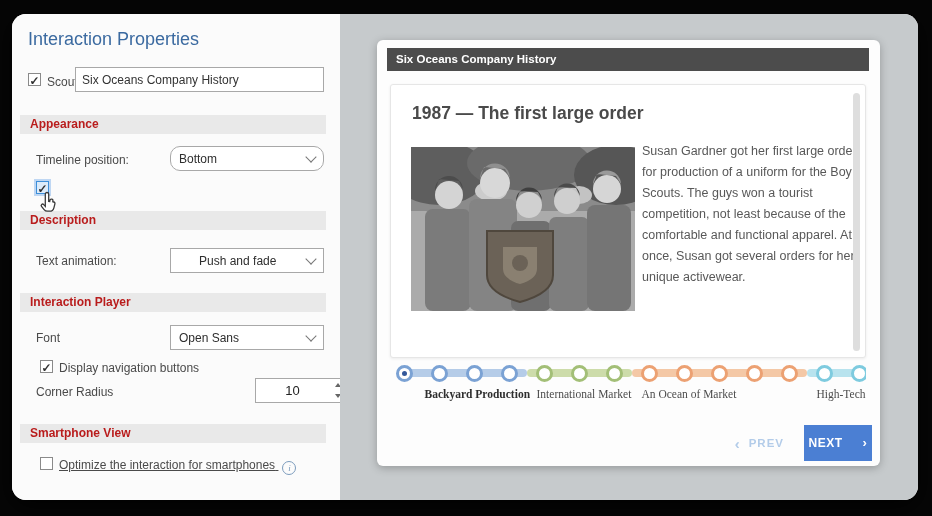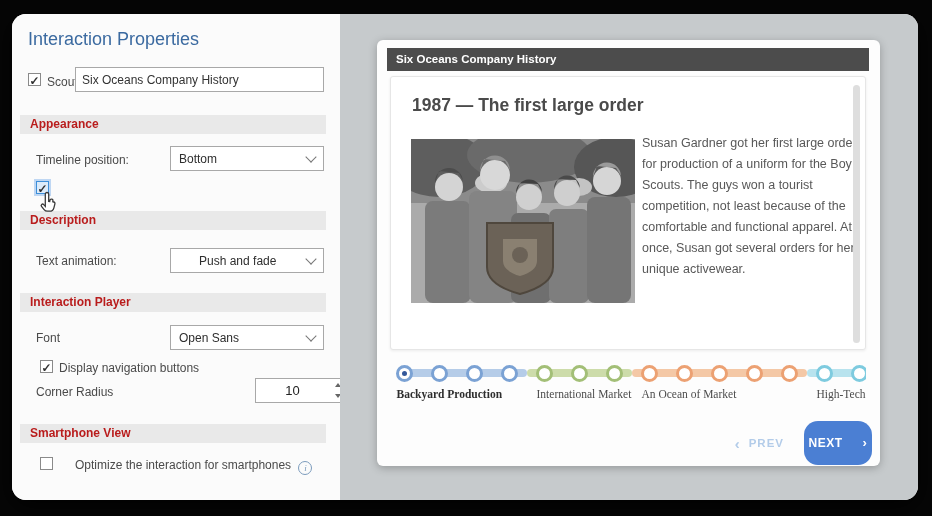--- a/index.html
+++ b/index.html
@@ -61,49 +61,49 @@
   .preview{
     position:absolute;left:37px;top:26px;width:503px;height:426px;background:#fdfdfd;
     border-radius:6px;box-shadow:0 2px 8px rgba(0,0,0,.25);
   }
   .pv-header{
     position:absolute;left:10px;top:8px;width:482px;height:23px;background:#4c4c4c;
     color:#fff;font-size:11.5px;font-weight:bold;line-height:23px;padding-left:9px;
     box-sizing:border-box;white-space:nowrap;overflow:hidden;
   }
   .pv-card{
-    position:absolute;left:13px;top:36px;width:476px;height:274px;background:#fff;
+    position:absolute;left:13px;top:44px;width:476px;height:274px;background:#fff;
     border:1px solid #e6e6e6;border-radius:3px;box-shadow:0 1px 3px rgba(0,0,0,.07);
     box-sizing:border-box;overflow:hidden;
   }
   .slide-heading{position:absolute;left:21px;top:18px;font-size:17.5px;font-weight:bold;color:#4a4a4a;}
   .slide-photo{position:absolute;left:20px;top:62px;width:224px;height:164px;}
   .slide-text{
     position:absolute;left:251px;top:56px;width:216px;font-size:12.5px;line-height:21px;color:#585858;
   }
   .pv-scrollbar{position:absolute;right:5px;top:8px;width:7px;height:258px;border-radius:4px;background:#dedede;}
   
   .tl{position:absolute;left:15px;top:315px;width:474px;height:60px;overflow:hidden;}
   .tl-line{position:absolute;top:14px;height:8px;border-radius:4px;}
   .tl-dot{
     position:absolute;width:17px;height:17px;border-radius:50%;background:#fff;
     box-sizing:border-box;border:3px solid #999;top:9.5px;
   }
   .tl-dot-inner{position:absolute;left:3px;top:3px;width:5px;height:5px;border-radius:50%;background:#33589b;}
   .tl-label{position:absolute;top:33px;font-family:"Liberation Serif",serif;font-size:11.5px;color:#4b4b4b;white-space:nowrap;}
-  .tl-label.bold{font-weight:bold;color:#2e2e2e;}
+  .tl-label.bold{font-weight:bold;color:#2e2e2e;margin-left:28px;}
   
   .pv-nav{position:absolute;right:8px;top:389px;height:28px;display:flex;align-items:center;gap:20px;}
   .prev-btn{
     display:flex;align-items:center;gap:8px;color:#b3cce9;font-size:11.5px;font-weight:bold;
     letter-spacing:1px;cursor:default;
   }
   .prev-btn .nav-chev{font-size:15px;font-weight:bold;}
   .next-btn{
-    width:68px;height:44px;background:#4b7fd3;border-radius:14px;color:#fff;
+    width:68px;height:36px;background:#4b7fd3;border-radius:0;color:#fff;
     display:flex;align-items:center;justify-content:center;gap:20px;
     font-size:12px;font-weight:bold;letter-spacing:.5px;cursor:pointer;border:none;
   }
   .next-btn .nav-chev{font-size:13px;font-weight:bold;margin-top:-1px;}
 </style>
 </head>
 <body>
 
 <div class="window">
 
@@ -112,21 +112,21 @@
 
     <div class="cb" style="left:16px;top:59px;">
       <span class="check">✓</span>
     </div>
     <div class="lbl" style="left:35px;top:61px;">Scouts:</div>
     <input class="text-input" style="left: 63px; top: 53px; width: 249px; height: 25px;" value="Six Oceans Company History">
 
     <div class="section-bar" style="top:101px;">Appearance</div>
 
     <div class="lbl" style="left:24px;top:139px;">Timeline position:</div>
-    <div class="dropdown" style="left:158px;top:132px;width:154px;">
+    <div class="dropdown" style="left:158px;top:132px;width:154px;border-radius:10px;">
       <span class="dd-text">Bottom</span>
       <span class="chev"></span>
     </div>
 
     <div class="cb focused" style="left:24px;top:167px;">
       <span class="check">✓</span>
     </div>
 
     <svg class="hand-cursor" style="left:26px;top:176px;" width="24" height="28" viewBox="0 0 24 28">
       <path d="M9 2.5c1 0 1.7.8 1.7 1.7v7.3l1 .1.3-1.4c.2-.8 1-1.3 1.8-1.1.8.2 1.3.9 1.1 1.7l-.1 1 1 .2c.8.2 1.3 1 1.1 1.8l-1 4c-.5 2-2.3 3.4-4.3 3.4H9.4c-1.3 0-2.5-.6-3.3-1.6l-2.6-3.2c-.5-.6-.4-1.5.2-2 .6-.5 1.5-.4 2 .2l1.6 1.8V4.2c0-.9.8-1.7 1.7-1.7z" fill="#ffffff" stroke="#3a3a3a" stroke-width="1.3"></path>
@@ -164,21 +164,21 @@
             <div class="tri-down"></div>
           </div>
       </div>
     </div>
 
     <div class="section-bar" style="top:410px;">Smartphone View</div>
 
     <div class="cb unchecked" style="left:28px;top:443px;">
       
     </div>
-    <div class="lbl" style="left:63px;top:444px;">
+    <div class="lbl" style="left:47px;top:444px;text-decoration:underline;">
       <span>Optimize the interaction for smartphones</span>
       <span class="info-icon">i</span>
     </div>
   </div>
 
   <div class="right-area">
     <div class="preview">
       <div class="pv-header">Six Oceans Company History</div>
 
       <div class="pv-card">

